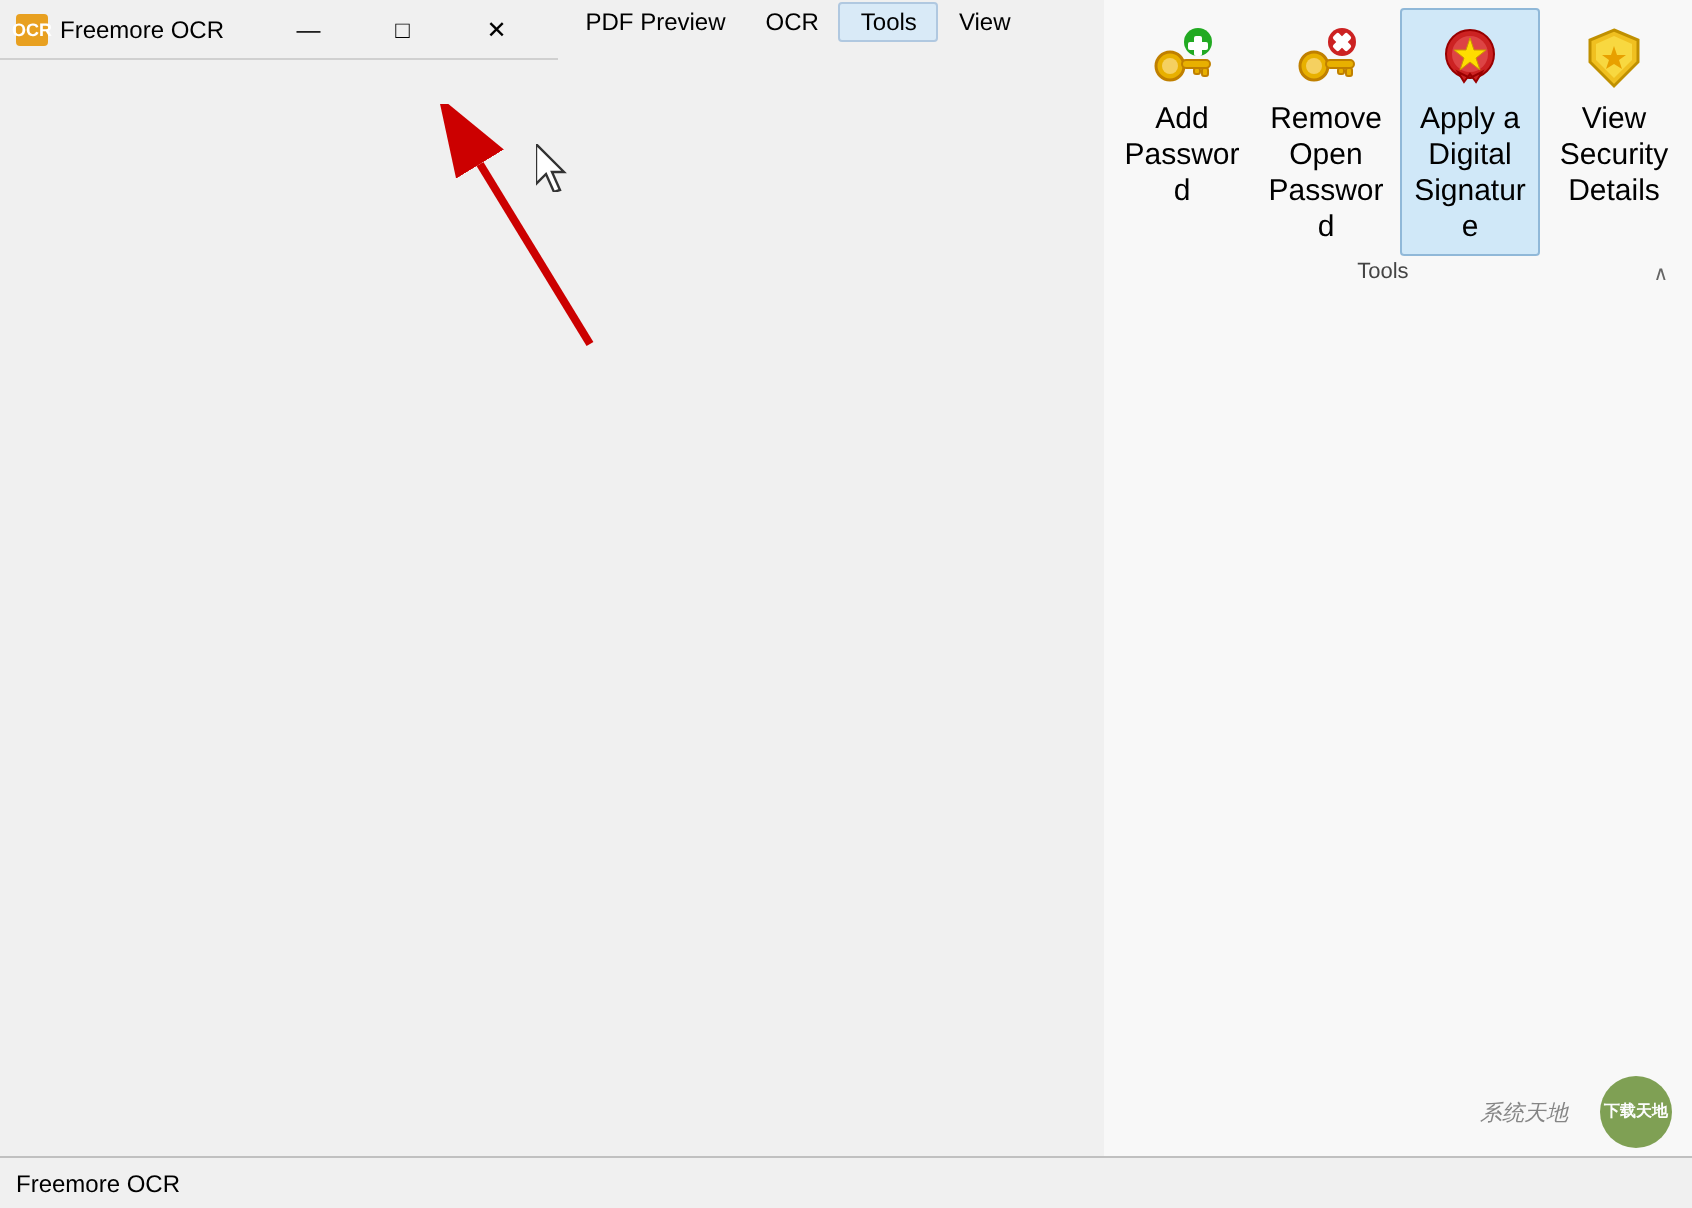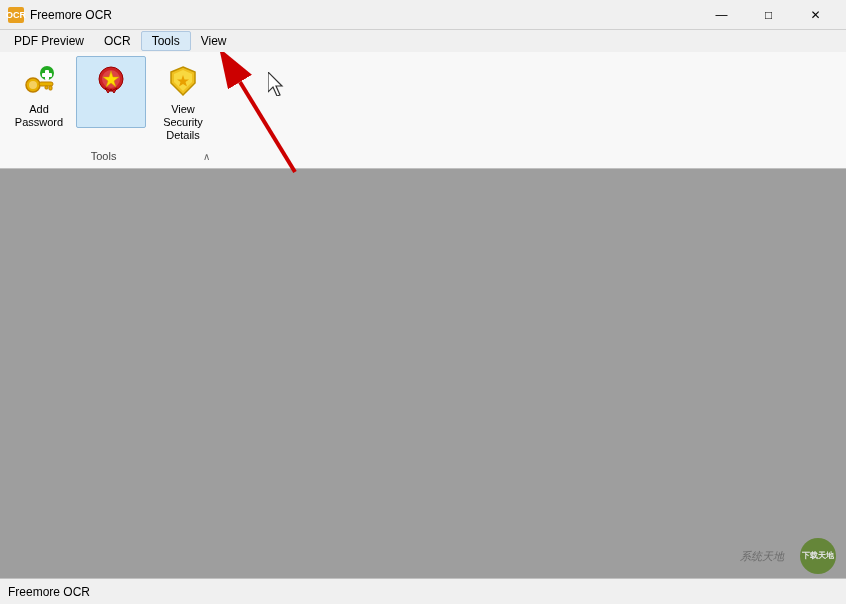--- a/index.html
+++ b/index.html
@@ -112,21 +112,21 @@
       gap: 4px;
     }
     .ribbon-btn.selected { background: #d0e8f8; border-color: #90b8d8; }
     .ribbon-btn-icon {
       width: 36px;
       height: 36px;
       display: flex; align-items: center; justify-content: center;
       font-size: 28px;
     }
     .ribbon-btn-label {
-      font-size: 11px;
+      font-size: 15px;
       color: #000;
       line-height: 1.2;
       word-break: break-word;
     }
     .ribbon-group-label {
       font-size: 11px;
       color: #444;
       padding: 2px 0 4px 0;
       text-align: center;
       width: 100%;
@@ -204,21 +204,20 @@
       position: absolute;
       top: 52px;
       left: 200px;
       width: 120px;
       height: 120px;
       pointer-events: none;
     }
 
     .layout {
       display: flex;
-      flex-direction: column;
       height: 100%;
       justify-content: space-between;
     }
   </style>
 </head>
 <body>
 
 <div class="layout">
 
   <div class="title-bar">
@@ -258,33 +257,50 @@
                 <rect x="24" y="23" width="3" height="3" rx="1" fill="#e8b000" stroke="#c08000" stroke-width="1"></rect>
 
                 <circle cx="26" cy="10" r="7" fill="#22aa22"></circle>
                 <rect x="24" y="7" width="4" height="10" rx="1" fill="white"></rect>
                 <rect x="21" y="10" width="10" height="4" rx="1" fill="white"></rect>
               </svg>
             </div>
             <span class="ribbon-btn-label">Add Password</span>
           </div>
 
+          <div class="ribbon-btn">
+            <div class="ribbon-btn-icon">
+              <svg width="36" height="36" viewBox="0 0 36 36">
+                <ellipse cx="12" cy="22" rx="7" ry="7" fill="#e8b000" stroke="#c08000" stroke-width="1.5"></ellipse>
+                <ellipse cx="12" cy="22" rx="4" ry="4" fill="#f5d060"></ellipse>
+                <rect x="18" y="19" width="14" height="4" rx="2" fill="#e8b000" stroke="#c08000" stroke-width="1"></rect>
+                <rect x="28" y="23" width="3" height="4" rx="1" fill="#e8b000" stroke="#c08000" stroke-width="1"></rect>
+                <rect x="24" y="23" width="3" height="3" rx="1" fill="#e8b000" stroke="#c08000" stroke-width="1"></rect>
+
+                <circle cx="26" cy="10" r="7" fill="#cc2222"></circle>
+                <rect x="21" y="8" width="10" height="4" rx="1" fill="white" transform="rotate(45,26,10)"></rect>
+                <rect x="21" y="8" width="10" height="4" rx="1" fill="white" transform="rotate(-45,26,10)"></rect>
+              </svg>
+            </div>
+            <span class="ribbon-btn-label">Remove Open Password</span>
+          </div>
 
           <div class="ribbon-btn selected">
             <div class="ribbon-btn-icon">
               <svg width="36" height="36" viewBox="0 0 36 36">
 
                 <circle cx="18" cy="16" r="12" fill="#cc2222" stroke="#990000" stroke-width="1"></circle>
                 <circle cx="18" cy="16" r="9" fill="#dd4444"></circle>
 
                 <polygon points="18,8 20,14 26,14 21,18 23,24 18,20 13,24 15,18 10,14 16,14" fill="#ffdd00" stroke="#cc9900" stroke-width="0.5"></polygon>
 
                 <polygon points="12,25 15,30 18,26 21,30 24,25 18,28" fill="#cc2222" stroke="#990000" stroke-width="1"></polygon>
               </svg>
             </div>
+            <span class="ribbon-btn-label">Apply a Digital Signature</span>
           </div>
 
           <div class="ribbon-btn">
             <div class="ribbon-btn-icon">
               <svg width="36" height="36" viewBox="0 0 36 36">
 
                 <polygon points="18,4 30,9 30,20 18,32 6,20 6,9" fill="#f0c020" stroke="#c09000" stroke-width="1.5"></polygon>
                 <polygon points="18,7 27,11 27,19 18,28 9,19 9,11" fill="#f8d840"></polygon>
 
                 <polygon points="18,12 19.5,16.5 24,16.5 20.5,19 22,23.5 18,21 14,23.5 15.5,19 12,16.5 16.5,16.5" fill="#e8a000"></polygon>

